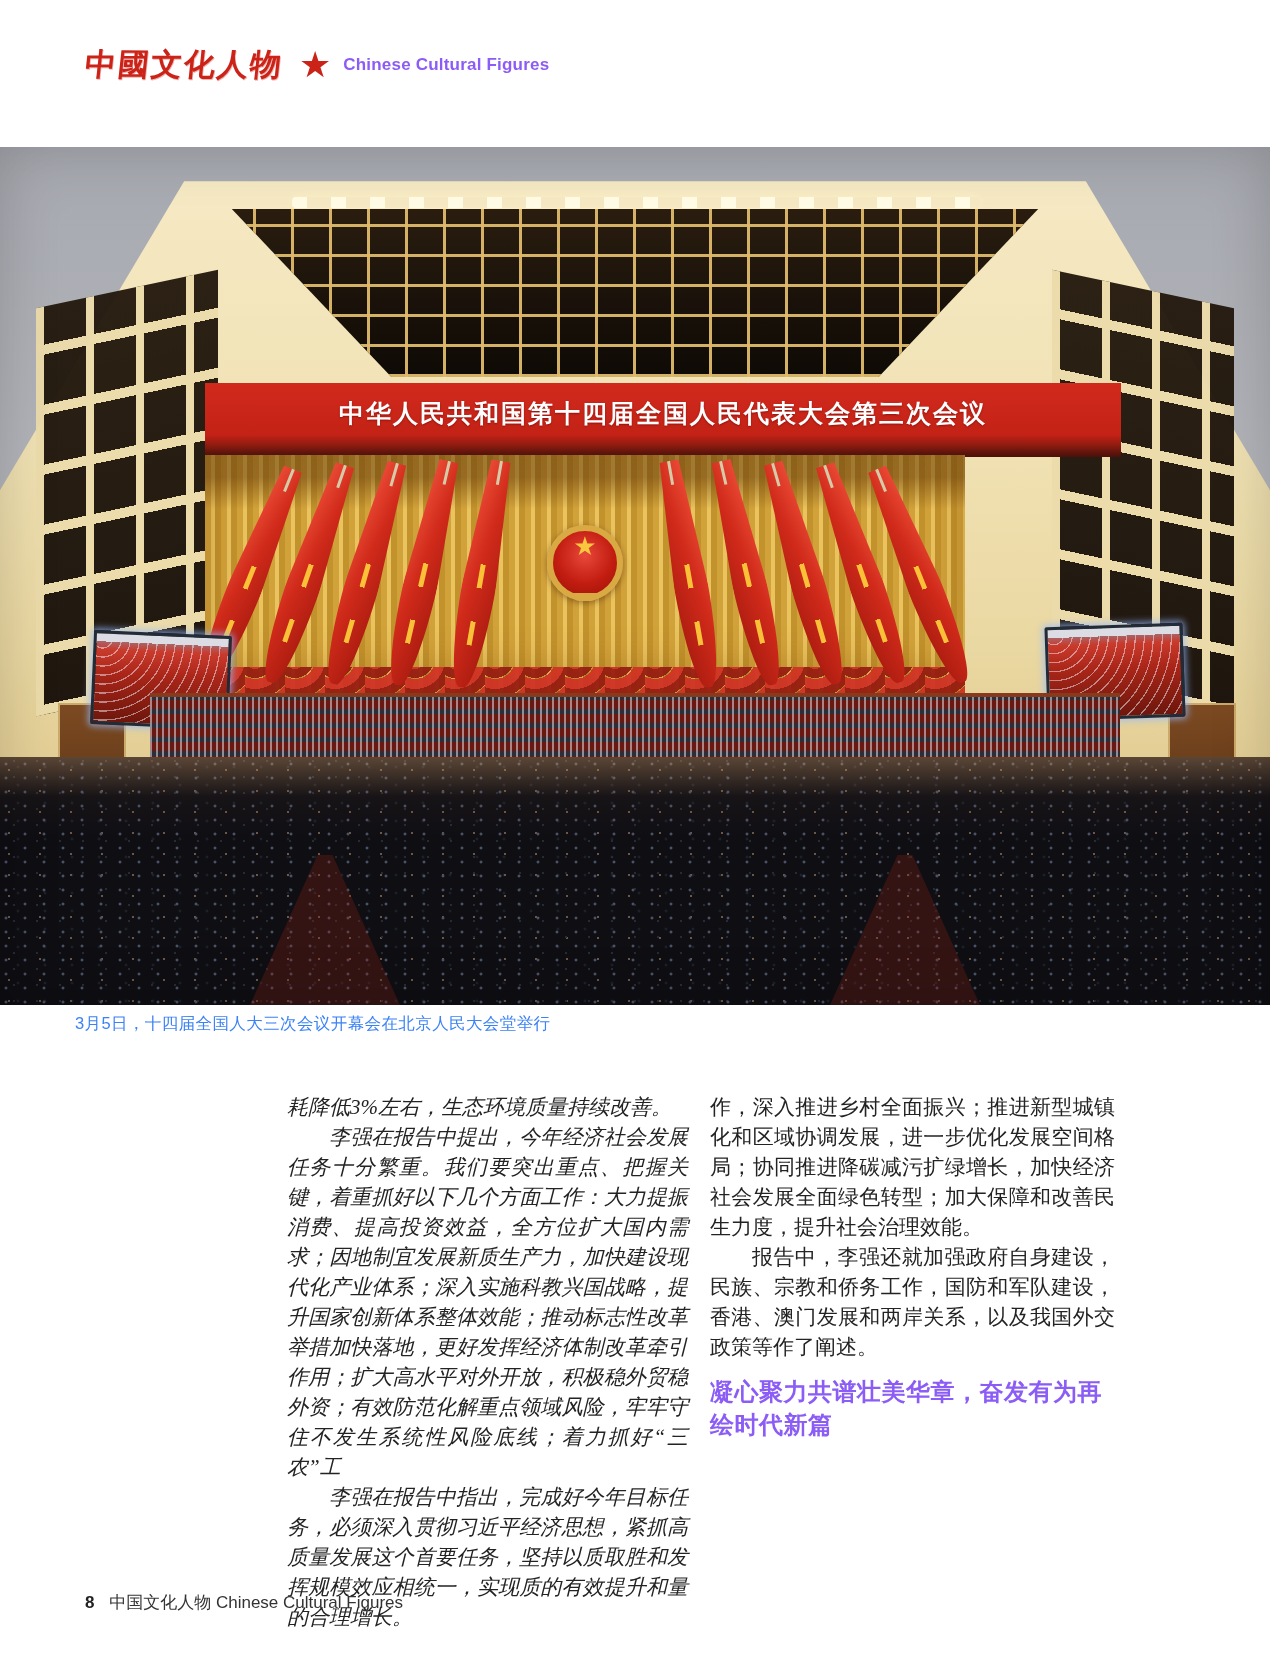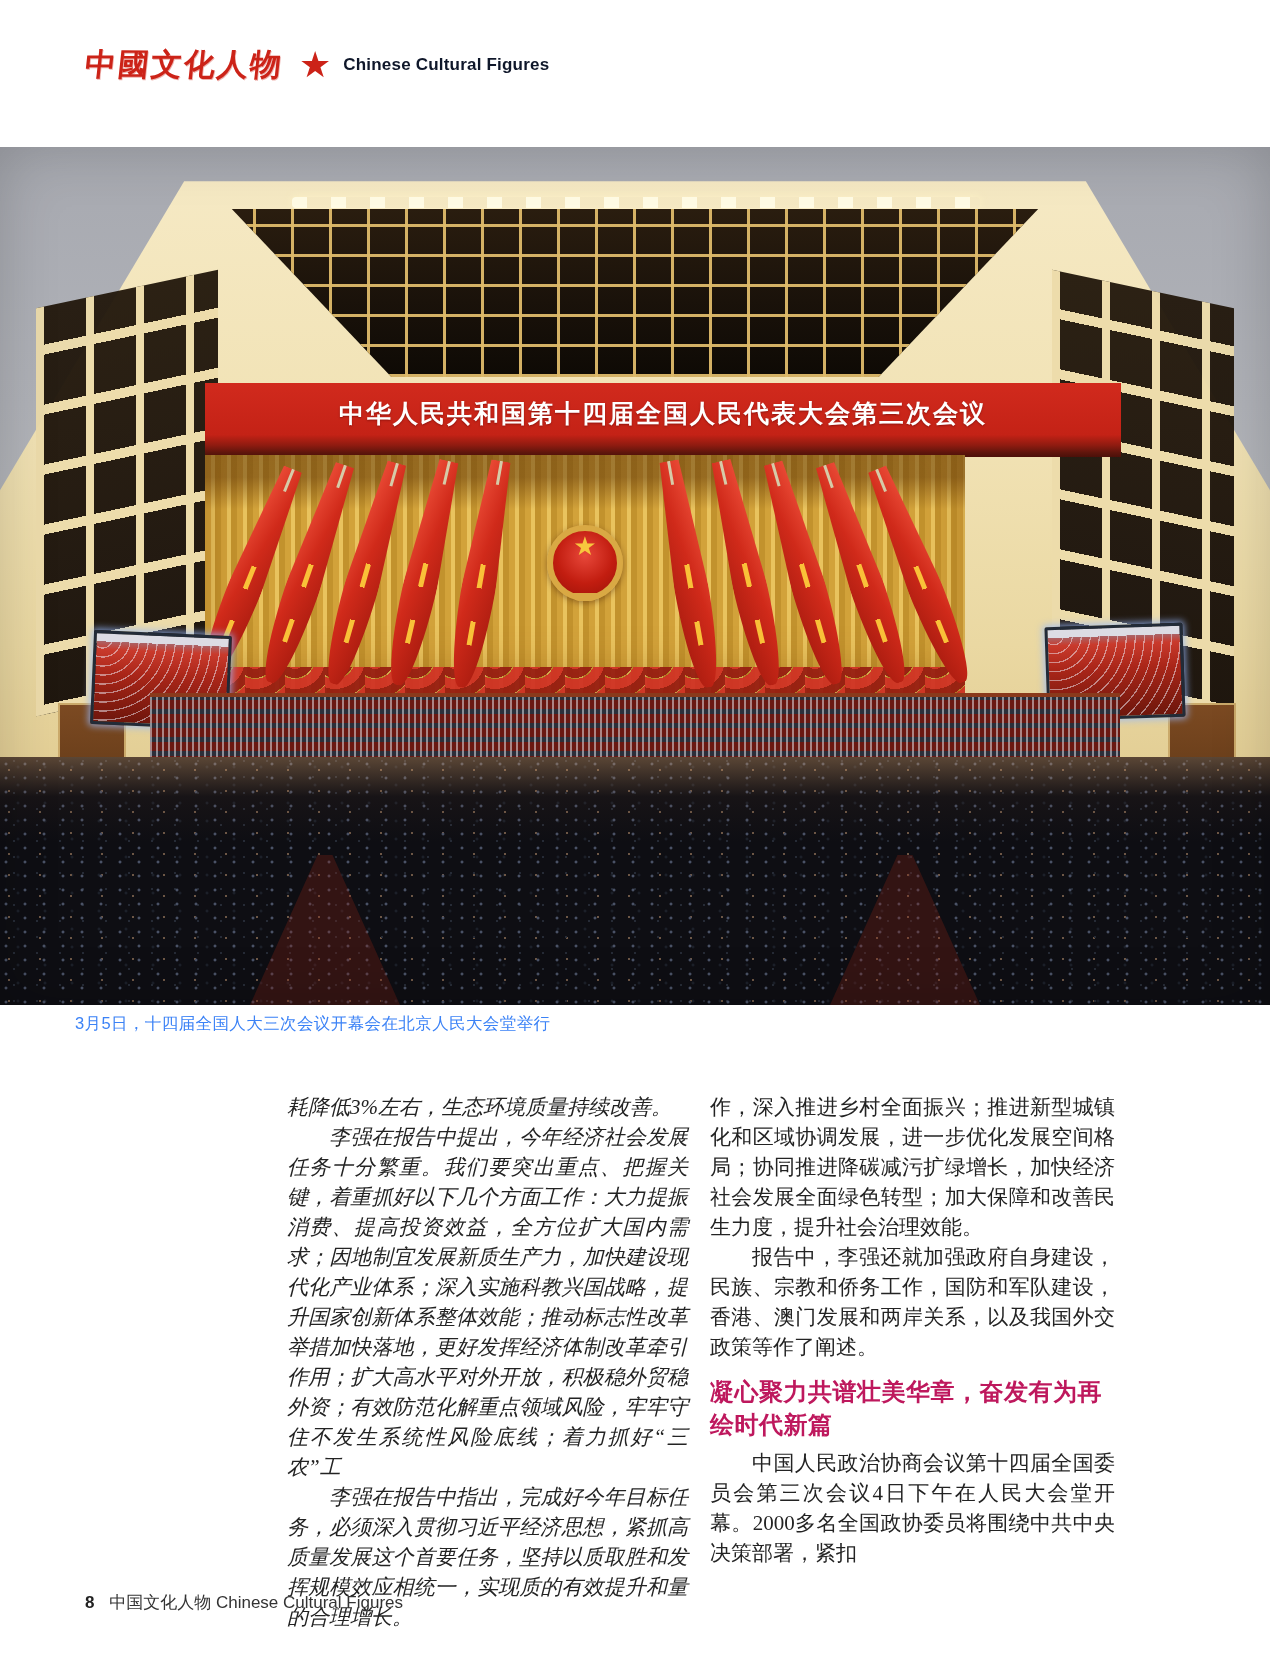--- a/index.html
+++ b/index.html
@@ -5,21 +5,21 @@
   html,body{margin:0;padding:0;background:#e8e8e8;}
   .page{position:relative;width:1270px;height:1654px;background:#ffffff;margin:0 auto;
         overflow:hidden;font-family:"Liberation Sans","DejaVu Sans",sans-serif;}
 
   
   .masthead{position:absolute;left:85px;top:44px;display:flex;align-items:center;}
   .logo-cn{font-family:"DejaVu Serif","Liberation Serif",serif;font-weight:700;
            font-size:31px;color:#cc2318;transform:skewX(-6deg);letter-spacing:2px;
            text-shadow:1px 1px 0 rgba(204,35,24,.35);}
   .logo-star{color:#cc2318;font-size:36px;line-height:1;margin:0 12px 0 16px;}
-  .logo-en{font-size:17px;font-weight:700;color:#0f172a;letter-spacing:.2px;}
+  .logo-en{font-size:17px;font-weight:700;color:#8b5cf6;letter-spacing:.2px;}
 
   
   .photo{position:absolute;left:0;top:147px;width:1270px;height:858px;overflow:hidden;
          background:linear-gradient(180deg,#a7a9b0 0%,#b0b2b8 30%,#b6b8bc 46%,#c0c0c2 60%);}
   .photo *{position:absolute;}
   .arch{left:0;top:0;width:100%;height:100%;
         background:linear-gradient(180deg,#f6eac6 0%,#f1e2b4 34%,#ead8a2 58%,#dfc98e 80%,#d5bd80 100%);
         clip-path:polygon(14.5% 4%,85.5% 4%,100% 40%,100% 100%,0 100%,0 40%);}
   .ceiling{left:215px;top:62px;width:840px;height:168px;
         background:
@@ -111,21 +111,21 @@
   
   .caption{position:absolute;left:75px;top:1013px;font-size:16.5px;color:#3b82f6;letter-spacing:.4px;}
 
   .col{position:absolute;top:1092px;font-family:"Liberation Serif","DejaVu Serif",serif;
        font-size:21px;line-height:30px;color:#232323;text-align:justify;}
   .col p{margin:0;}
   .col p.ind{text-indent:2em;}
   .col-left{left:287px;width:401px;font-style:italic;}
   .col-right{left:710px;width:405px;}
   .subhead{font-family:"Liberation Sans","DejaVu Sans",sans-serif;font-weight:700;
-       font-size:24px;line-height:33px;color:#be185d;margin:13px 0 7px 0;text-align:left;
+       font-size:24px;line-height:33px;color:#8b5cf6;margin:13px 0 7px 0;text-align:left;
        letter-spacing:.5px;}
 
   
   .folio{position:absolute;left:85px;top:1591px;font-size:17px;color:#333;text-align:center;}
   .folio .num{font-weight:700;margin-right:10px;color:#222;}
 </style>
 </head>
 <body>
 
 <div class="page">
@@ -188,21 +188,20 @@
   <div class="col col-left">
     <p>耗降低3%左右，生态环境质量持续改善。</p>
     <p class="ind">李强在报告中提出，今年经济社会发展任务十分繁重。我们要突出重点、把握关键，着重抓好以下几个方面工作：大力提振消费、提高投资效益，全方位扩大国内需求；因地制宜发展新质生产力，加快建设现代化产业体系；深入实施科教兴国战略，提升国家创新体系整体效能；推动标志性改革举措加快落地，更好发挥经济体制改革牵引作用；扩大高水平对外开放，积极稳外贸稳外资；有效防范化解重点领域风险，牢牢守住不发生系统性风险底线；着力抓好“三农”工</p>
     <p class="ind">李强在报告中指出，完成好今年目标任务，必须深入贯彻习近平经济思想，紧抓高质量发展这个首要任务，坚持以质取胜和发挥规模效应相统一，实现质的有效提升和量的合理增长。</p>
   </div>
 
   <div class="col col-right">
     <p>作，深入推进乡村全面振兴；推进新型城镇化和区域协调发展，进一步优化发展空间格局；协同推进降碳减污扩绿增长，加快经济社会发展全面绿色转型；加大保障和改善民生力度，提升社会治理效能。</p>
     <p class="ind">报告中，李强还就加强政府自身建设，民族、宗教和侨务工作，国防和军队建设，香港、澳门发展和两岸关系，以及我国外交政策等作了阐述。</p>
     <h3 class="subhead">凝心聚力共谱壮美华章，奋发有为再绘时代新篇</h3>
-    <p class="ind">中国人民政治协商会议第十四届全国委员会第三次会议4日下午在人民大会堂开幕。2000多名全国政协委员将围绕中共中央决策部署，紧扣</p>
   </div>
 
   <div class="folio">
     <span class="num">8</span>
     <span>中国文化人物 Chinese Cultural Figures</span>
   </div>
 
 </div>
 
 </body></html>

